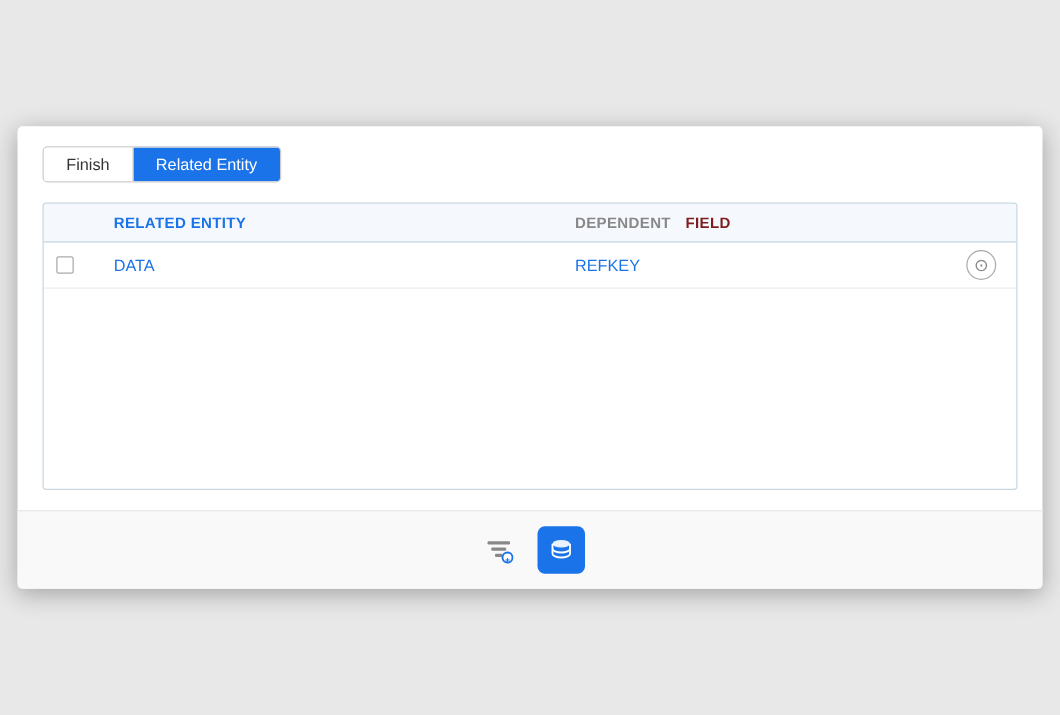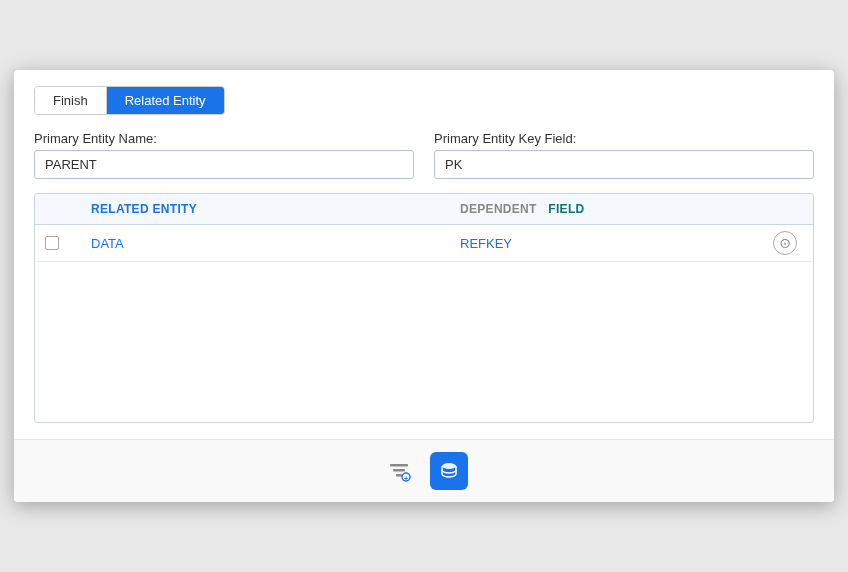--- a/index.html
+++ b/index.html
@@ -236,46 +236,36 @@
       font-size: 13px;
       color: #fff;
       font-weight: 600;
       cursor: pointer;
     }
     .dependent-header {
       display: flex;
       gap: 4px;
     }
     .dep-gray { color: #888; font-size: 12px; font-weight: 600; text-transform: uppercase; }
-    .dep-blue { color: #0f766e; font-size: 12px; font-weight: 600; text-transform: uppercase; }
+    .dep-blue { color: #7f1d1d; font-size: 12px; font-weight: 600; text-transform: uppercase; }
   </style>
 </head>
 <body>
 
 <div class="modal">
 
 
   <div class="modal-body">
 
 
     <div class="tabs">
       <button class="tab">Finish</button>
       <button class="tab active">Related Entity</button>
     </div>
 
-    <div class="form-row">
-      <div class="form-group">
-        <label class="form-label">Primary Entity Name:</label>
-        <input class="form-input" type="text" value="PARENT" style="">
-      </div>
-      <div class="form-group">
-        <label class="form-label">Primary Entity Key Field:</label>
-        <input class="form-input" type="text" value="PK" style="">
-      </div>
-    </div>
 
     <div class="table-container">
       <div class="table-header">
         <div class="table-header-cell col-check"></div>
         <div class="table-header-cell col-entity">RELATED ENTITY</div>
         <div class="table-header-cell col-field">
           <div class="dependent-header">
             <span class="dep-gray">DEPENDENT</span>
             <span style="color:#888;font-size:12px;font-weight:600;">&nbsp;</span>
             <span class="dep-blue">FIELD</span>

